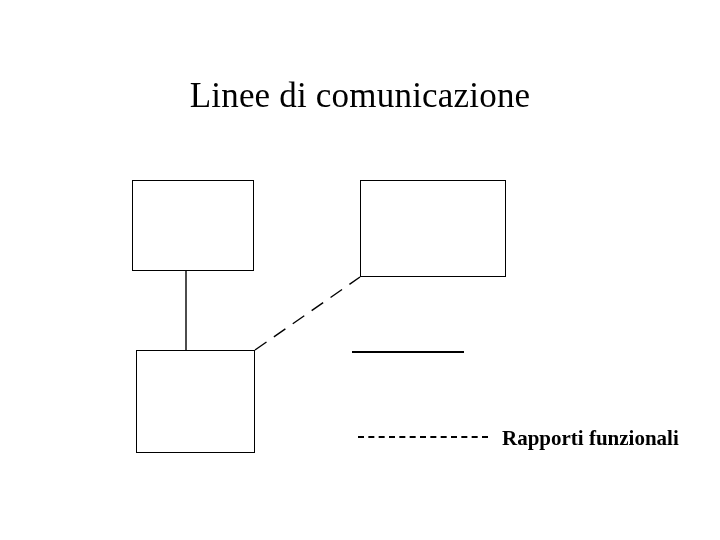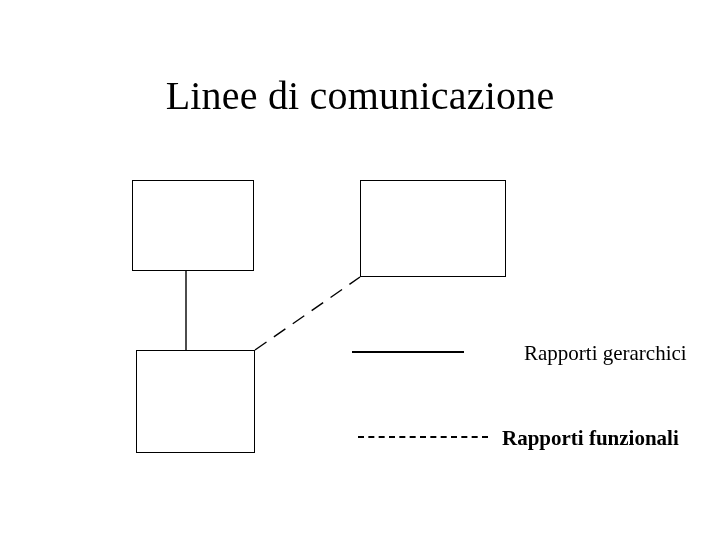--- a/index.html
+++ b/index.html
@@ -15,21 +15,21 @@
     overflow: hidden;
     font-family: "Liberation Serif", "DejaVu Serif", serif;
     color: #000000;
   }
   #slide-title {
     position: absolute;
     left: 0;
     top: 73px;
     width: 720px;
     text-align: center;
-    font-size: 40px;
+    font-size: 35px;
     line-height: 46px;
     font-weight: normal;
     color: #000000;
     white-space: nowrap;
     letter-spacing: 0.2px;
   }
   .org-box {
     position: absolute;
     box-sizing: border-box;
     background: #ffffff;
@@ -95,21 +95,20 @@
 
   <div class="org-box" id="box-bottom-left" style="left: 136px; top: 350px; width: 119px; height: 103px;"></div>
 
   <svg id="connector-layer" viewBox="0 0 720 540">
     <line id="connector-hierarchical" x1="186" y1="271" x2="186" y2="350" stroke="#000000" stroke-width="1.4"></line>
     <line id="connector-functional" x1="255" y1="350" x2="360" y2="277" stroke="#000000" stroke-width="1.4" stroke-dasharray="14 9"></line>
   </svg>
 
   <div class="legend-row" id="legend-hierarchical">
     <div class="legend-sample solid"></div>
-    <div class="legend-label">Rapporti gerarchici</div>
   </div>
 
   <div class="legend-row" id="legend-functional">
     <div class="legend-sample dashed"></div>
     <div class="legend-label">Rapporti funzionali</div>
   </div>
 
 </div>
 
 </body></html>

